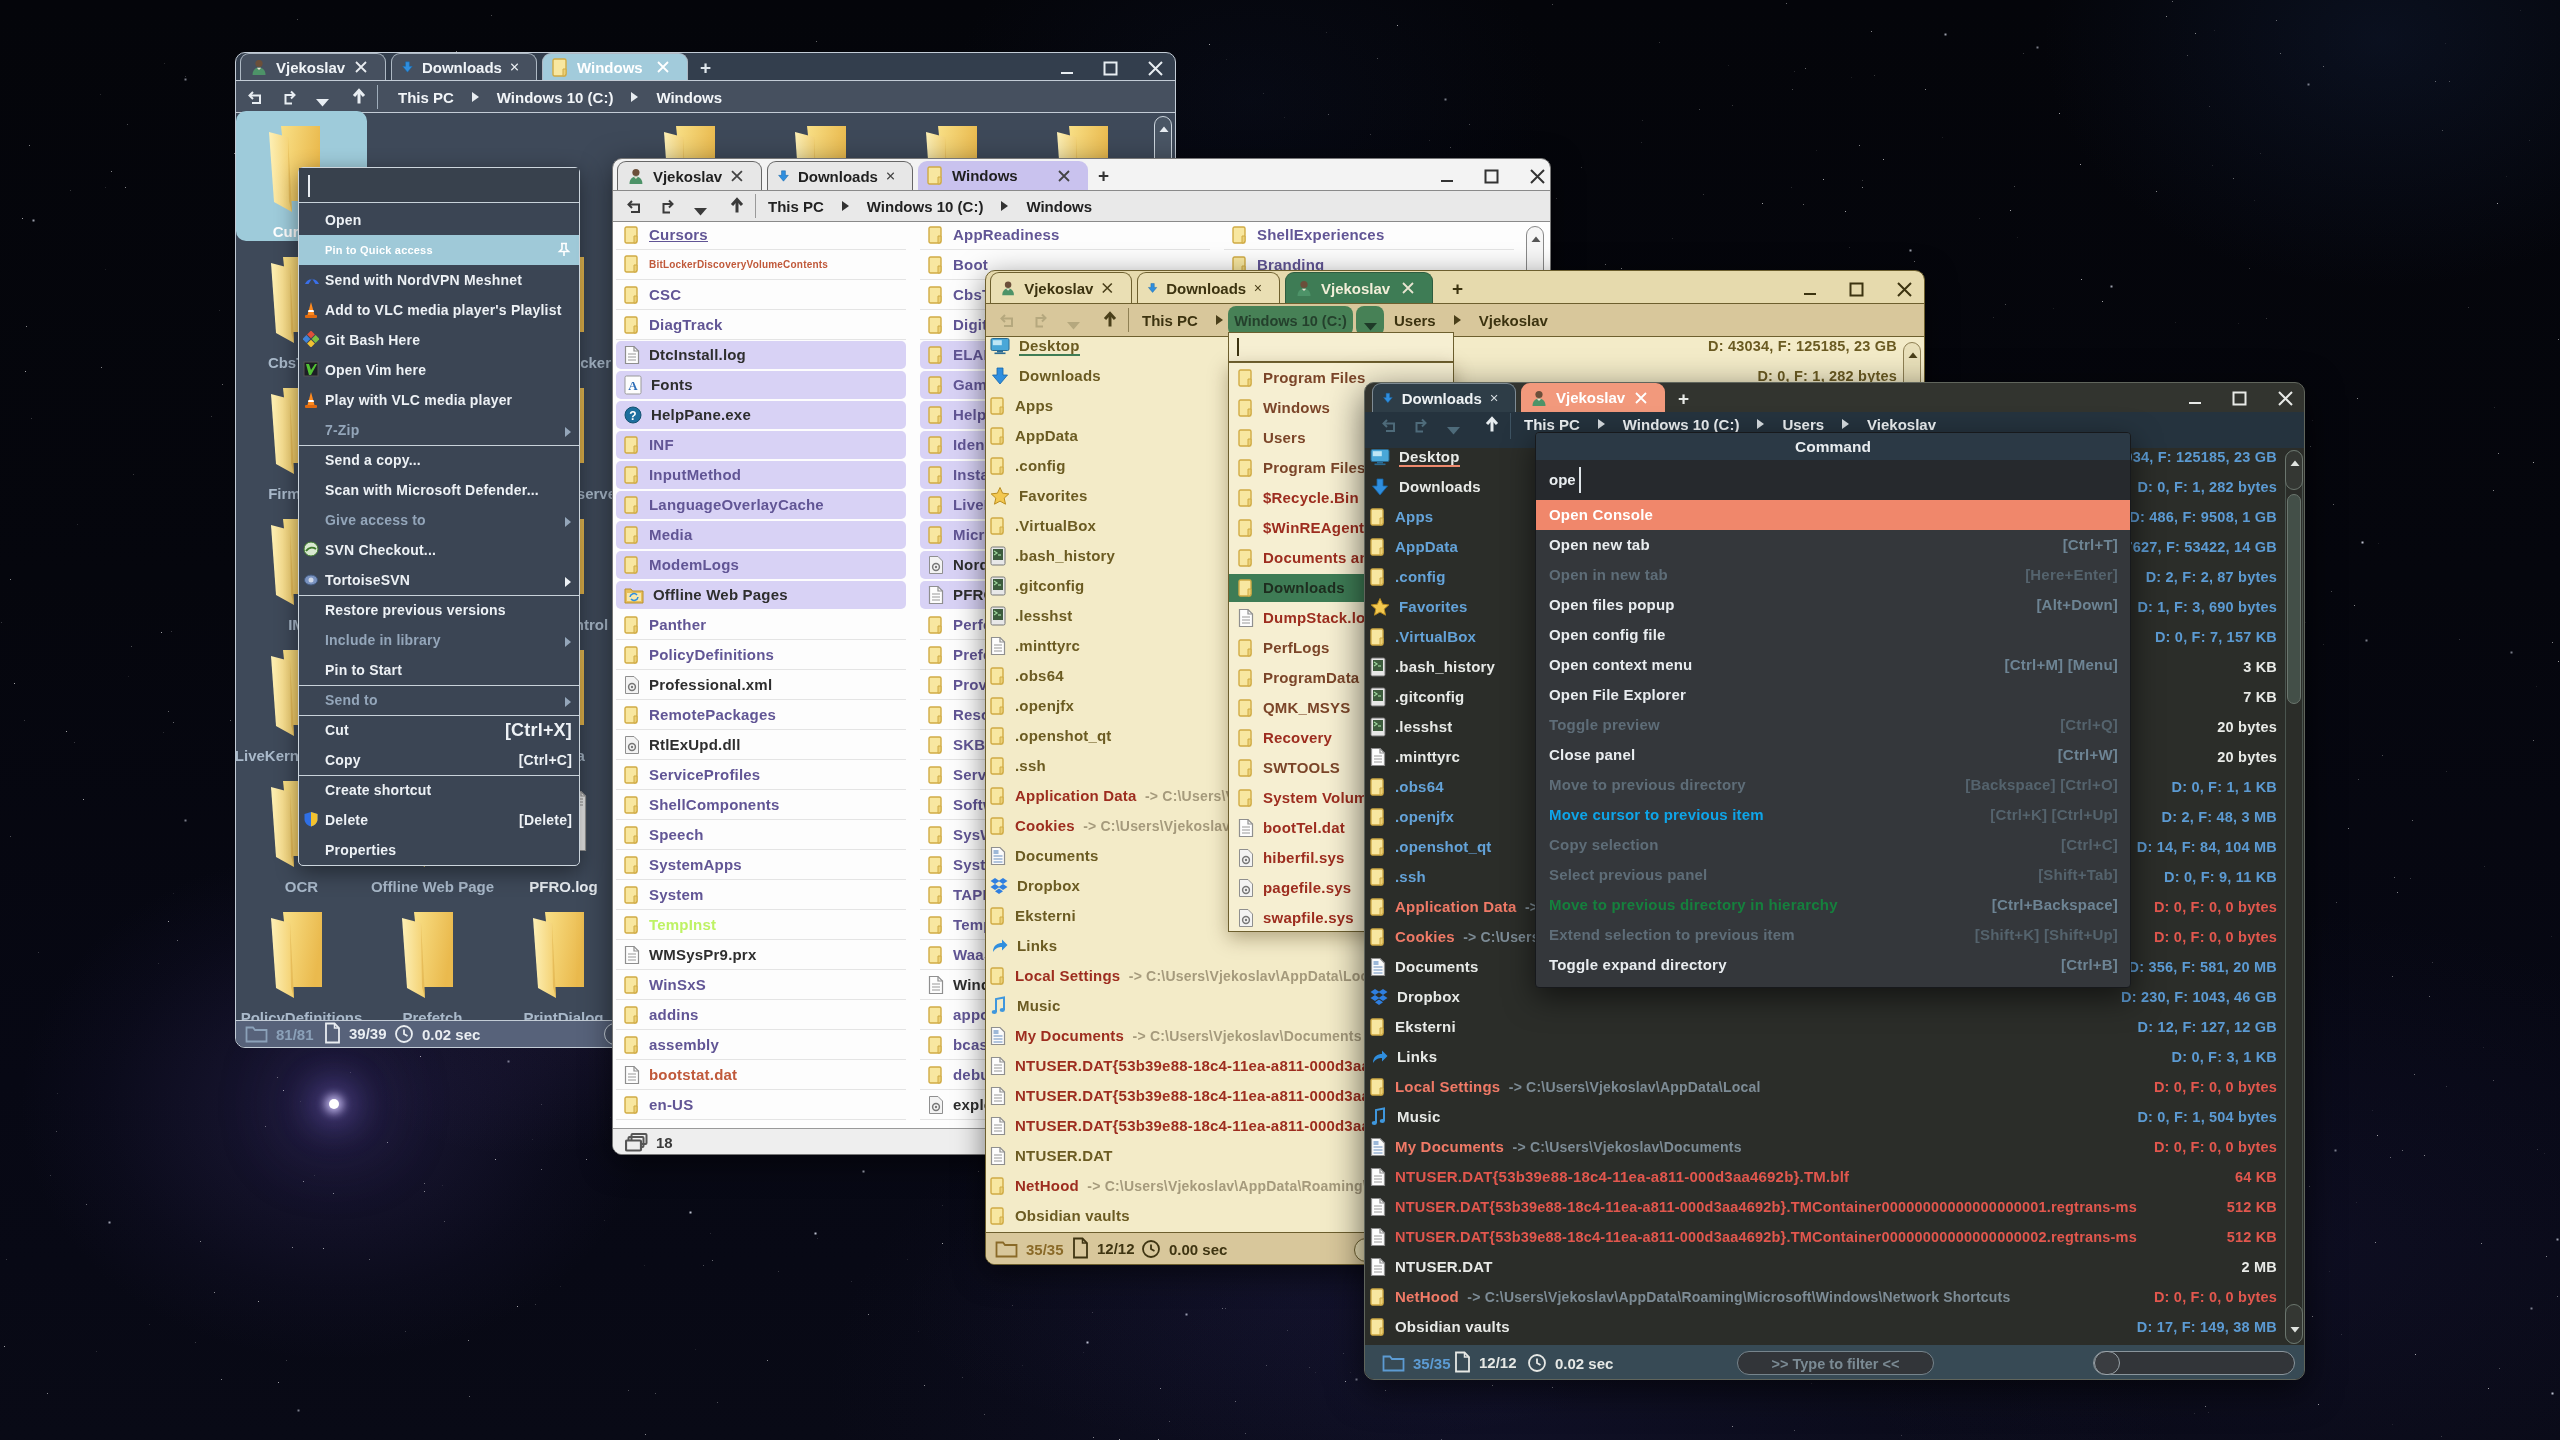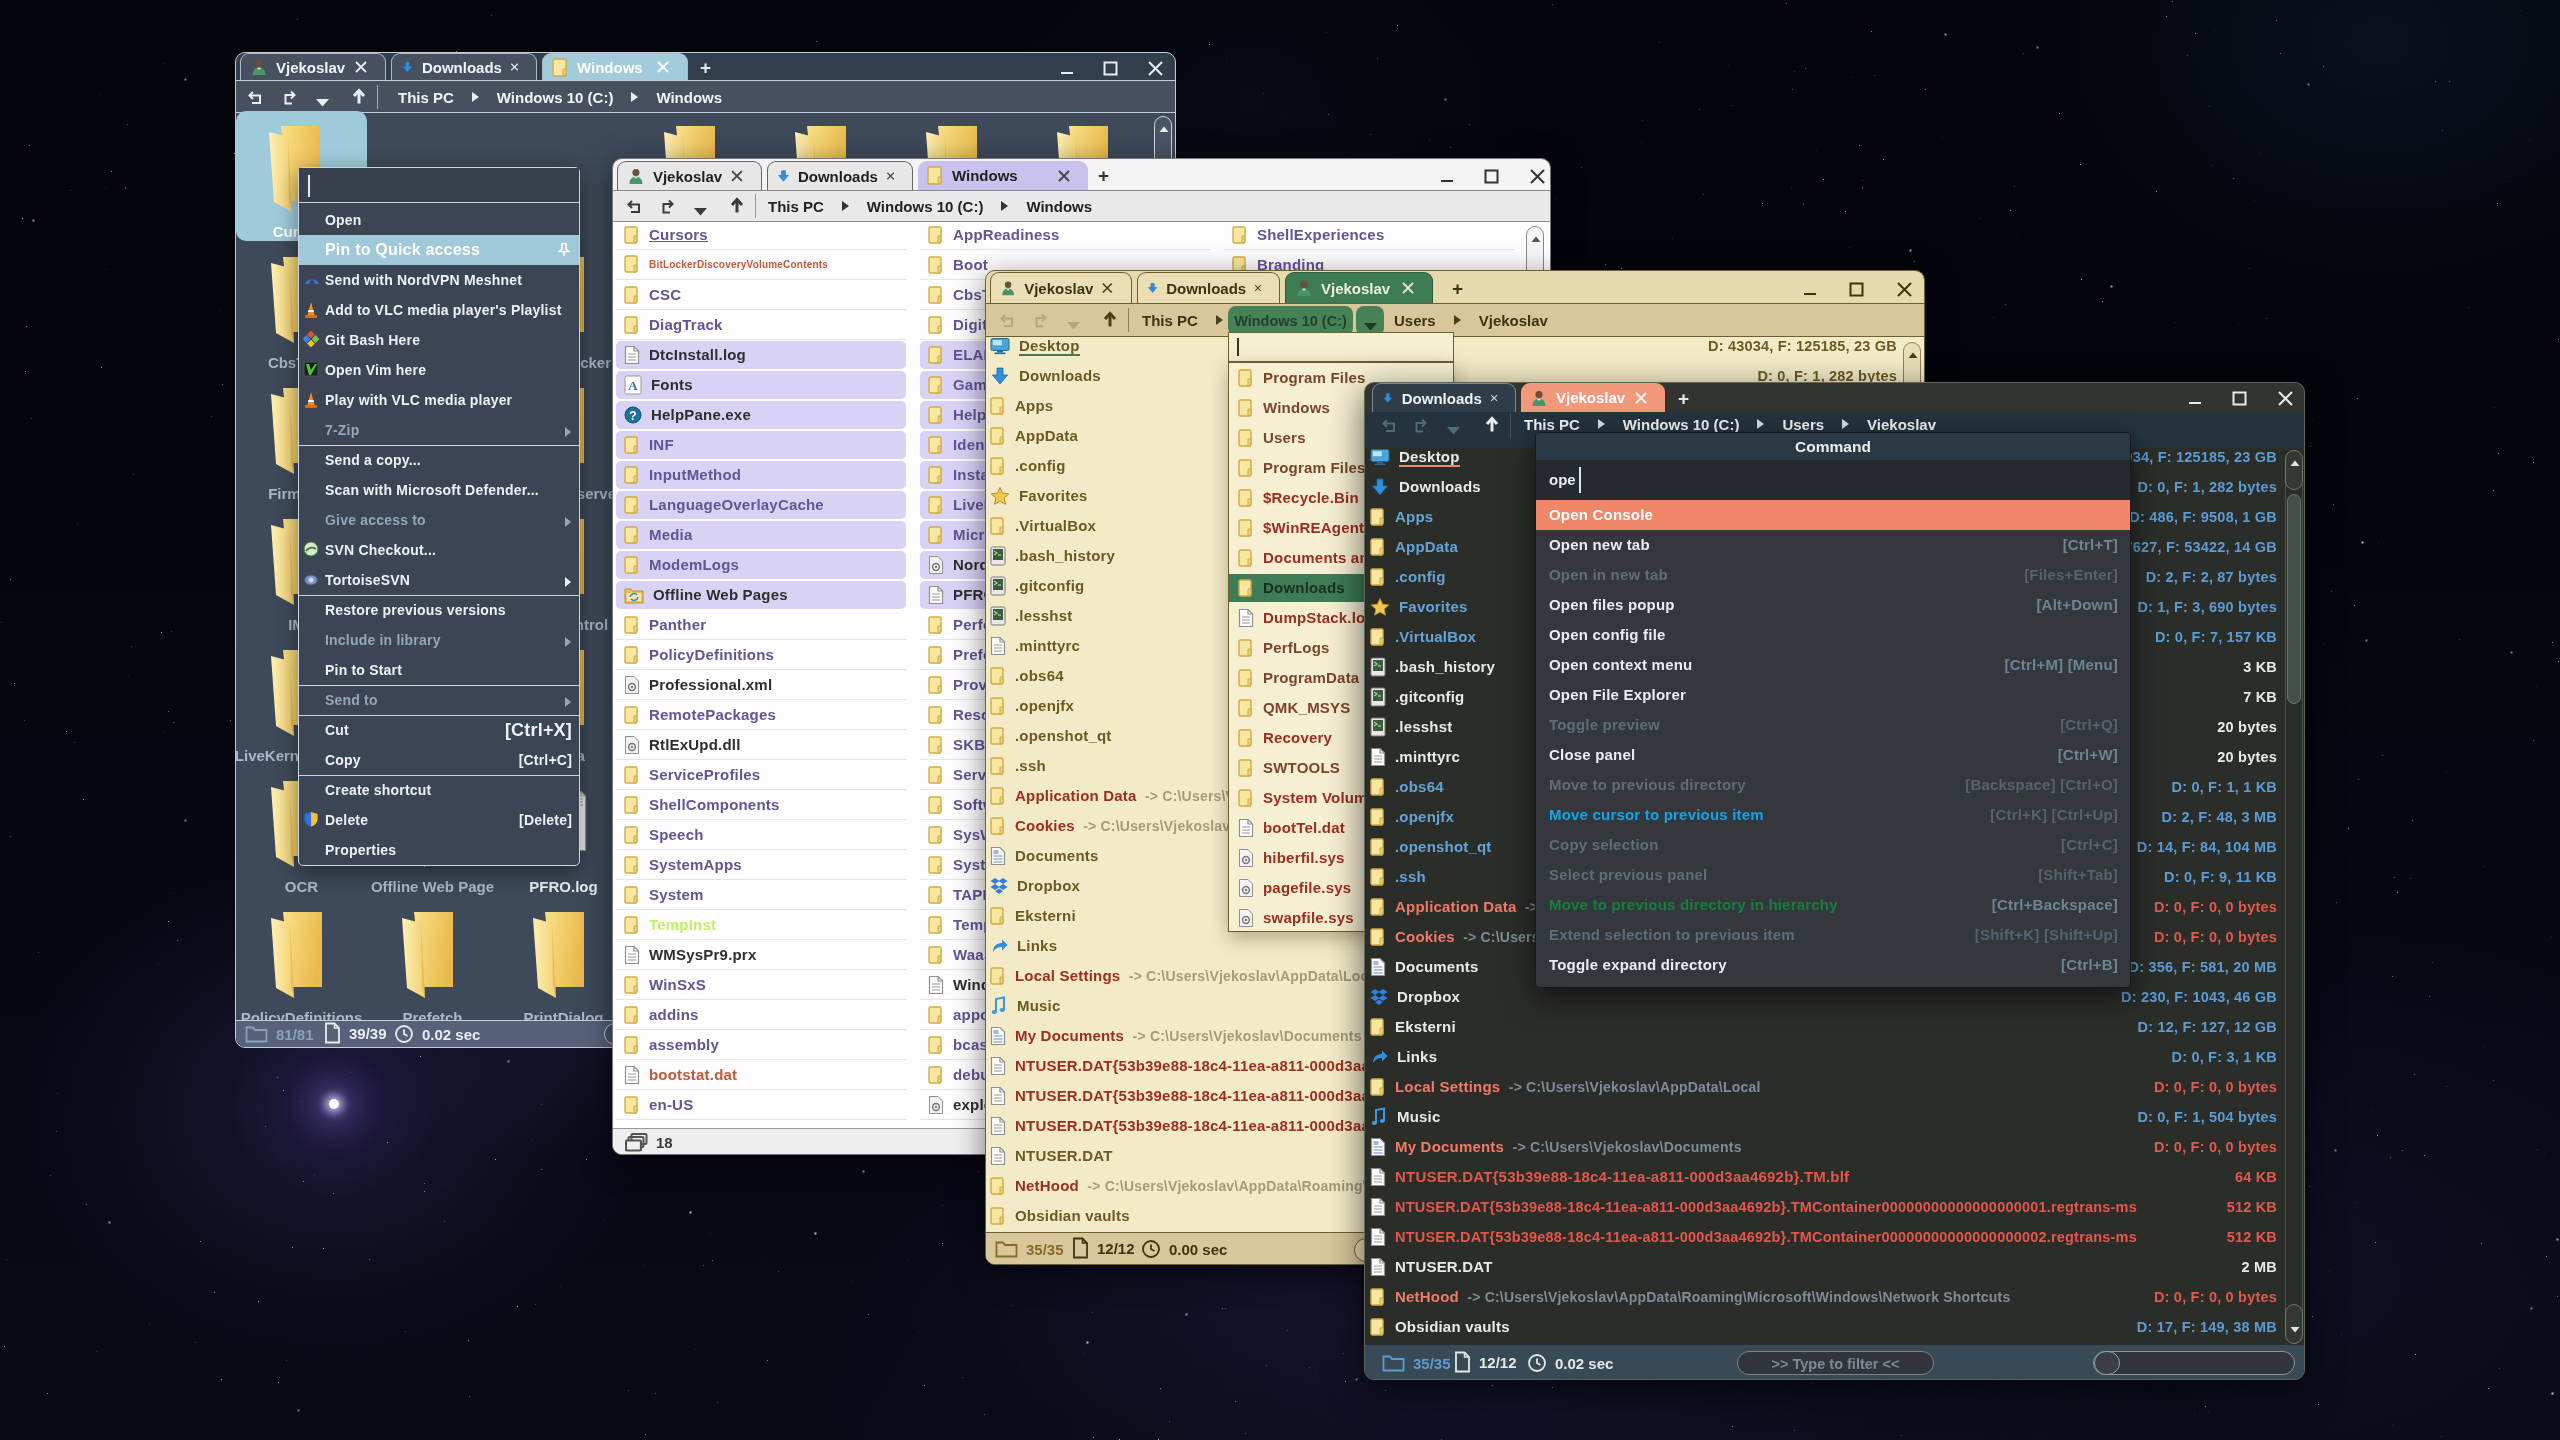--- a/index.html
+++ b/index.html
@@ -475,21 +475,21 @@
       <path d="M10 5.5 L10 10 L13.5 12" stroke="#e9edf1" stroke-width="1.8" fill="none"></path>
     </svg>
     <span>0.02 sec</span>
   </div>
 <div class="abs" style="left:604px;top:1023px;width:80px;height:22px;border:1px solid #c3ccd6;border-radius:11px;background:#4a5468;"></div>
 <div class="abs" style="left:298px;top:167px;width:282px;height:699px;background:#3b4554;border:1px solid #ccd5dd;border-radius:5px;box-shadow:0 6px 22px rgba(0,0,0,0.45);"></div>
 <div class="abs" style="left:299px;top:168px;width:280px;height:35px;background:#38414d;border-bottom:1px solid #c8d2da;"></div>
 <div class="abs" style="left:308px;top:175px;width:2px;height:22px;background:#e8edf2;"></div>
 <div class="row" style="left:325px;top:205px;width:246px;font-size:14px;color:#edf1f5;">Open</div>
 <div class="abs" style="left:299px;top:235px;width:280px;height:30px;background:#9fc9d8;"></div>
-<div class="row" style="left:325px;top:235px;width:230px;font-size:16px;color:#ffffff;">Pin to Quick access</div>
+<div class="row" style="left:325px;top:235px;width:230px;font-size:11px;color:#ffffff;">Pin to Quick access</div>
 <div class="abs" style="left:556px;top:242px;"><svg width="16" height="16" viewBox="0 0 16 16" style="">
       <path d="M5 1.5 L11 1.5 M6 1.5 L6 7 L3.5 9.5 L12.5 9.5 L10 7 L10 1.5 M8 9.5 L8 14" stroke="#fff" stroke-width="1.6" fill="none"></path>
     </svg></div>
 <div class="abs" style="left:303px;top:271px;"><svg width="18" height="18" viewBox="0 0 18 18" style="">
       <path d="M2 13 A7.5 7.5 0 0 1 16 13 L12.5 13 L9 7.5 L5.5 13 Z" fill="#3a6fe8"></path>
     </svg></div>
 <div class="row" style="left:325px;top:265px;width:246px;font-size:14px;color:#edf1f5;">Send with NordVPN Meshnet</div>
 <div class="abs" style="left:303px;top:301px;"><svg width="16" height="18" viewBox="0 0 16 18" style="">
       <path d="M8 1 L11.5 14 L4.5 14 Z" fill="#ff8a1e"></path>
       <path d="M5.5 9 L10.5 9 L11 11 L5 11 Z" fill="#fff"></path>
@@ -1609,21 +1609,21 @@
 <div class="abs" style="left:1535px;top:432px;width:596px;height:556px;background:#34373b;border:1px solid #17191c;border-radius:4px;box-shadow:0 10px 30px rgba(0,0,0,0.55);"></div>
 <div class="abs" style="left:1536px;top:433px;width:594px;height:27px;background:#2b3945;border-radius:3px 3px 0 0;color:#e9edf0;font-size:15.5px;line-height:28px;text-align:center;">Command</div>
 <div class="abs" style="left:1536px;top:460px;width:594px;height:40px;background:#26292d;"></div>
 <div class="abs" style="left:1549px;top:465px;color:#e9edf0;font-size:15px;line-height:30px;">ope</div>
 <div class="abs" style="left:1579px;top:467px;width:2px;height:26px;background:#dfe5e9;"></div>
 <div class="abs" style="left:1536px;top:500px;width:594px;height:30px;background:#f0876b;"></div>
 <div class="row" style="left:1549px;top:500px;width:420px;color:#ffffff;">Open Console</div>
 <div class="row" style="left:1549px;top:530px;width:420px;color:#e9edf0;">Open new tab</div>
 <div class="row" style="left:1750px;top:530px;width:368px;text-align:right;color:#6d8494;">[Ctrl+T]</div>
 <div class="row" style="left:1549px;top:560px;width:420px;color:#5e6d78;">Open in new tab</div>
-<div class="row" style="left:1750px;top:560px;width:368px;text-align:right;color:#54636d;">[Files+Enter]</div>
+<div class="row" style="left:1750px;top:560px;width:368px;text-align:right;color:#54636d;">[Here+Enter]</div>
 <div class="row" style="left:1549px;top:590px;width:420px;color:#e9edf0;">Open files popup</div>
 <div class="row" style="left:1750px;top:590px;width:368px;text-align:right;color:#6d8494;">[Alt+Down]</div>
 <div class="row" style="left:1549px;top:620px;width:420px;color:#e9edf0;">Open config file</div>
 <div class="row" style="left:1549px;top:650px;width:420px;color:#e9edf0;">Open context menu</div>
 <div class="row" style="left:1750px;top:650px;width:368px;text-align:right;color:#6d8494;">[Ctrl+M] [Menu]</div>
 <div class="row" style="left:1549px;top:680px;width:420px;color:#e9edf0;">Open File Explorer</div>
 <div class="row" style="left:1549px;top:710px;width:420px;color:#5e6d78;">Toggle preview</div>
 <div class="row" style="left:1750px;top:710px;width:368px;text-align:right;color:#54636d;">[Ctrl+Q]</div>
 <div class="row" style="left:1549px;top:740px;width:420px;color:#e9edf0;">Close panel</div>
 <div class="row" style="left:1750px;top:740px;width:368px;text-align:right;color:#6d8494;">[Ctrl+W]</div>

